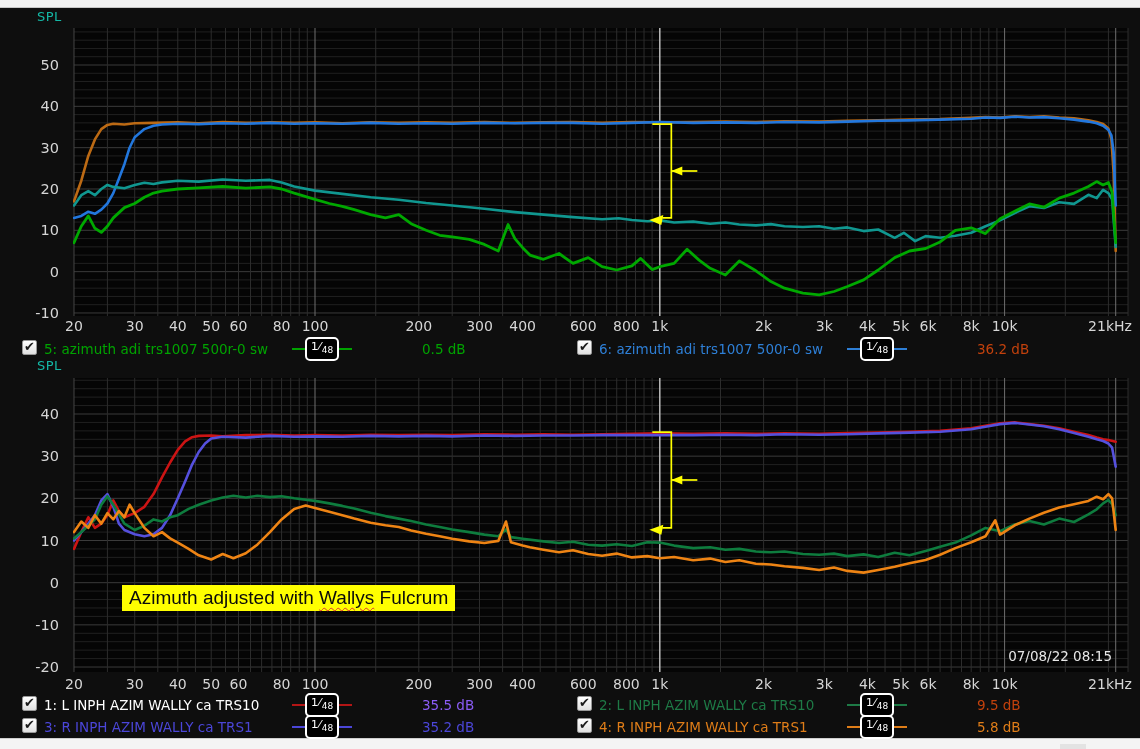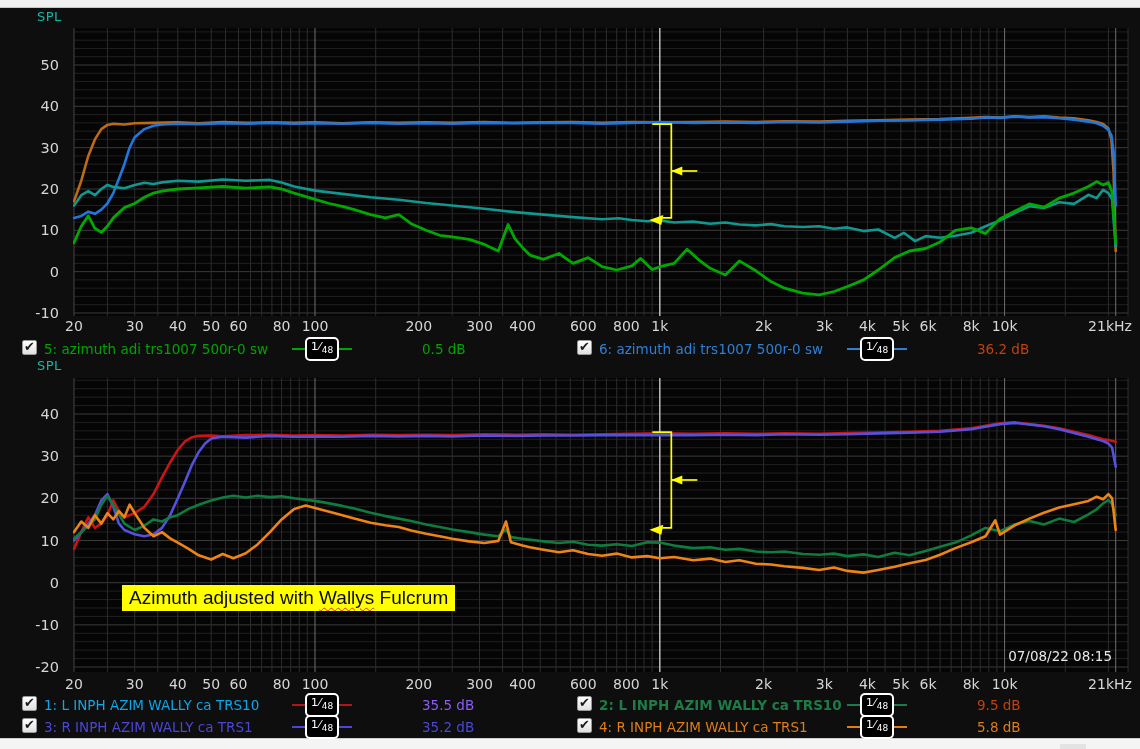--- a/index.html
+++ b/index.html
@@ -338,31 +338,31 @@
           <span class="fracbox">1<span class="fslash">⁄</span><sub>48</sub></span>
           <span class="dash"></span>
         </span>
       <span class="lg-value" style="color: #c2410c;">36.2 dB</span>
     </div>
   </div>
 
   <div class="legend-row" style="top:694px">
     <div class="lg-entry" style="left:22px">
       <span class="lg-cb checked"></span>
-      <span class="lg-label" style="color: #0ea5e9; text-align: right;">1: L INPH AZIM WALLY ca TRS10</span>
+      <span class="lg-label" style="color: #ffffff; text-align: right;">1: L INPH AZIM WALLY ca TRS10</span>
       <span class="lg-badge" style="color: rgb(179, 21, 21);">
           <span class="dash"></span>
           <span class="fracbox">1<span class="fslash">⁄</span><sub>48</sub></span>
           <span class="dash"></span>
         </span>
       <span class="lg-value" style="color: #8b5cf6;">35.5 dB</span>
     </div>
     <div class="lg-entry" style="left:577px">
       <span class="lg-cb checked"></span>
-      <span class="lg-label" style="color: rgb(30, 122, 70); font-weight: bold;">2: L INPH AZIM WALLY ca TRS10</span>
+      <span class="lg-label" style="color: rgb(30, 122, 70);">2: L INPH AZIM WALLY ca TRS10</span>
       <span class="lg-badge" style="color: rgb(30, 122, 70);">
           <span class="dash"></span>
           <span class="fracbox">1<span class="fslash">⁄</span><sub>48</sub></span>
           <span class="dash"></span>
         </span>
       <span class="lg-value" style="color: #c2410c;">9.5 dB</span>
     </div>
   </div>
   <div class="legend-row" style="top:716px">
     <div class="lg-entry" style="left:22px">

